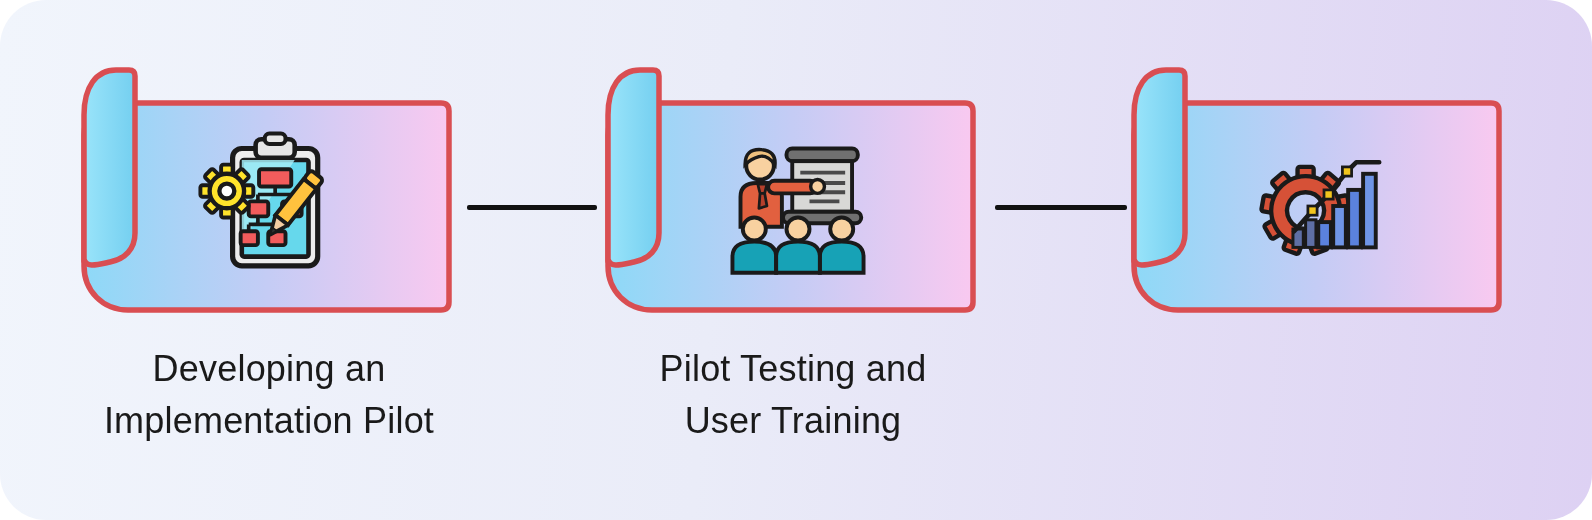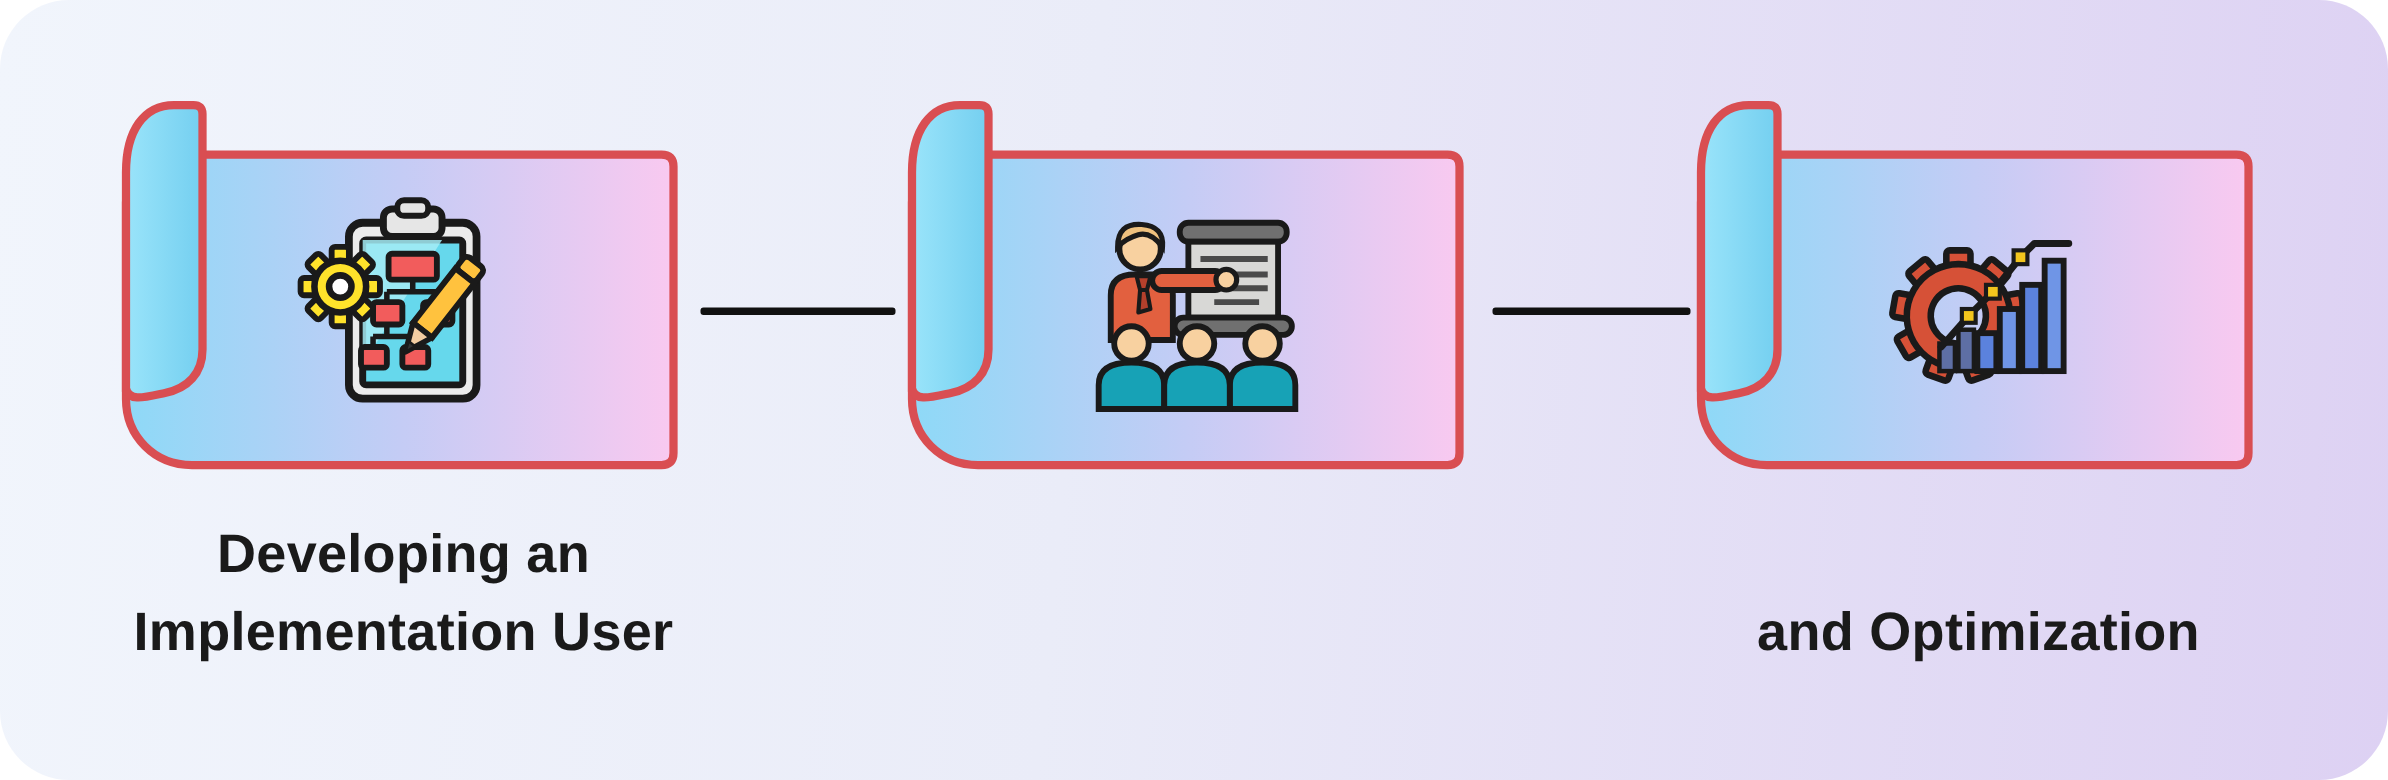--- a/index.html
+++ b/index.html
@@ -1,19 +1,18 @@
 <!DOCTYPE html>
 <html><head>
 <meta charset="utf-8">
 <style>
   html,body{margin:0;padding:0;background:#ffffff;font-family:"Liberation Sans",sans-serif;}
   .canvas{
     position:relative;width:1592px;height:520px;border-radius:46px;overflow:hidden;
     background:linear-gradient(95deg,#F1F5FC 0%,#EAECF8 45%,#DDD1F3 100%);
-    font-weight:bold;
   }
   .defs{position:absolute;width:0;height:0;}
   .step{position:absolute;top:65px;width:372px;}
   .scroll{display:block;width:372px;height:250px;overflow:visible;}
   .step-label{
     position:absolute;top:278px;left:-44px;width:460px;
     text-align:center;font-size:36px;line-height:52px;color:#1A1A1A;
     letter-spacing:.2px;
   }
   .connector{position:absolute;top:205px;height:5px;background:#111111;border-radius:2px;}
@@ -84,21 +83,21 @@
         <g transform="translate(95,36) rotate(38)">
           <rect x="-7" y="-4" width="14" height="10" rx="3" fill="#FFC23E" stroke="#1A1A1A" stroke-width="3.4"></rect>
           <rect x="-7" y="6" width="14" height="40" fill="#FFC23E" stroke="#1A1A1A" stroke-width="3.4"></rect>
           <path d="M-7 46 L0 62 L7 46 Z" fill="#F3CDA2" stroke="#1A1A1A" stroke-width="3.2" stroke-linejoin="round"></path>
           <path d="M-2.4 56 L0 62 L2.4 56 Z" fill="#333333" stroke="#1A1A1A" stroke-width="1.5"></path>
         </g>
       </g>
     </svg>
     <div class="step-label">
       <span>Developing an</span><br>
-      <span>Implementation User</span>
+      <span>Implementation Pilot</span>
     </div>
   </div>
 
   <div class="connector" id="conn1"></div>
 
   <div class="step" id="step2">
     <svg class="scroll" viewBox="0 0 372 250">
       <use href="#scroll-shape"></use>
       <g transform="translate(122,72) scale(1.15)">
 
@@ -117,20 +116,24 @@
         <g>
           <circle cx="22" cy="80" r="10" fill="#F8D1A0" stroke="#1A1A1A" stroke-width="3.4"></circle>
           <path d="M3 118 L3 104 Q3 91 22 91 Q41 91 41 104 L41 118 Z" fill="#17A2B6" stroke="#1A1A1A" stroke-width="3.4"></path>
           <circle cx="98" cy="80" r="10" fill="#F8D1A0" stroke="#1A1A1A" stroke-width="3.4"></circle>
           <path d="M79 118 L79 104 Q79 91 98 91 Q117 91 117 104 L117 118 Z" fill="#17A2B6" stroke="#1A1A1A" stroke-width="3.4"></path>
           <circle cx="60" cy="80" r="10" fill="#F8D1A0" stroke="#1A1A1A" stroke-width="3.4"></circle>
           <path d="M41 118 L41 104 Q41 91 60 91 Q79 91 79 104 L79 118 Z" fill="#17A2B6" stroke="#1A1A1A" stroke-width="3.4"></path>
         </g>
       </g>
     </svg>
+    <div class="step-label">
+      <span>Pilot Testing and</span><br>
+      <span>User Training</span>
+    </div>
   </div>
 
   <div class="connector" id="conn2"></div>
 
   <div class="step" id="step3">
     <svg class="scroll" viewBox="0 0 372 250">
       <use href="#scroll-shape"></use>
       <g transform="translate(122,72) scale(1.15)">
 
         <g transform="translate(44,64)">
@@ -157,17 +160,16 @@
         <rect x="94" y="32" width="11" height="64" fill="#6F95E6" stroke="#1A1A1A" stroke-width="3.4"></rect>
 
         <path d="M34 82 L50 64 L64 50 L80 30 L88 22 L108 22" fill="none" stroke="#1A1A1A" stroke-width="4" stroke-linejoin="round" stroke-linecap="round"></path>
         <rect x="46" y="60" width="8" height="8" fill="#F2C51D" stroke="#1A1A1A" stroke-width="2.4"></rect>
         <rect x="60" y="46" width="8" height="8" fill="#F2C51D" stroke="#1A1A1A" stroke-width="2.4"></rect>
         <rect x="76" y="26" width="8" height="8" fill="#F2C51D" stroke="#1A1A1A" stroke-width="2.4"></rect>
       </g>
     </svg>
     <div class="step-label">
       <br>
-      <span>and Optimization</span>
     </div>
   </div>
 
 </div>
 
 </body></html>

